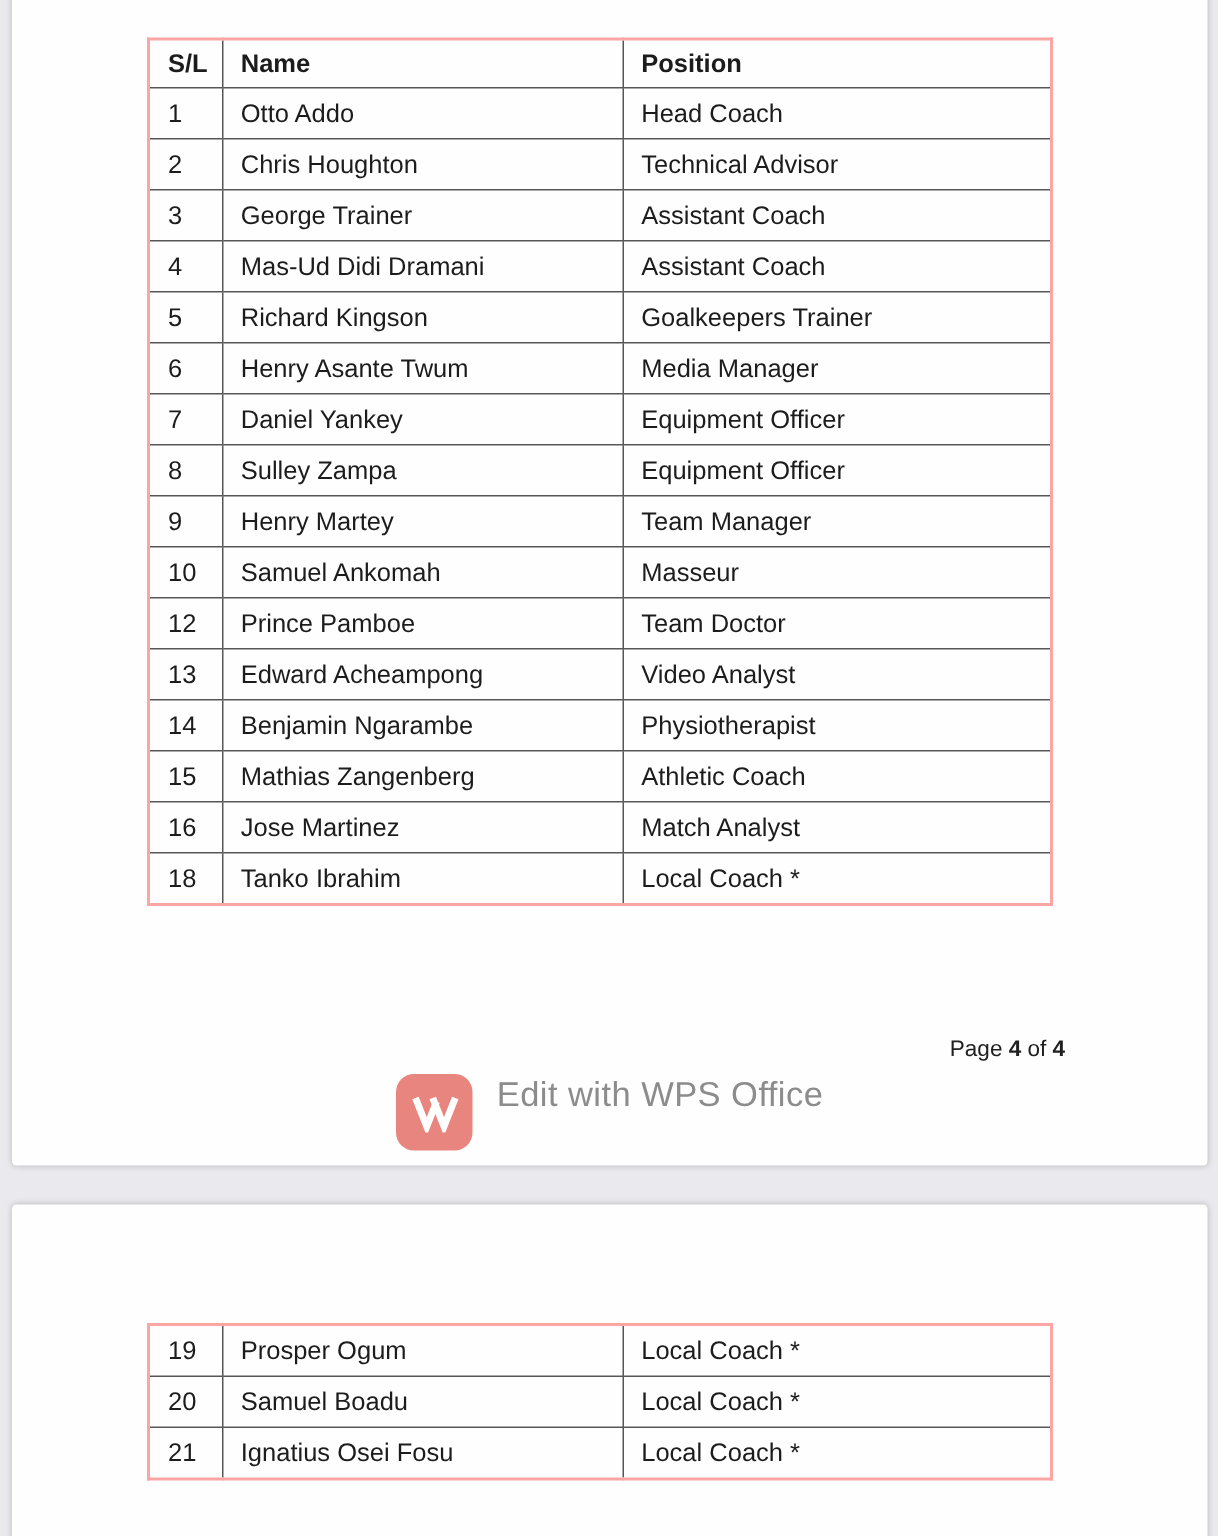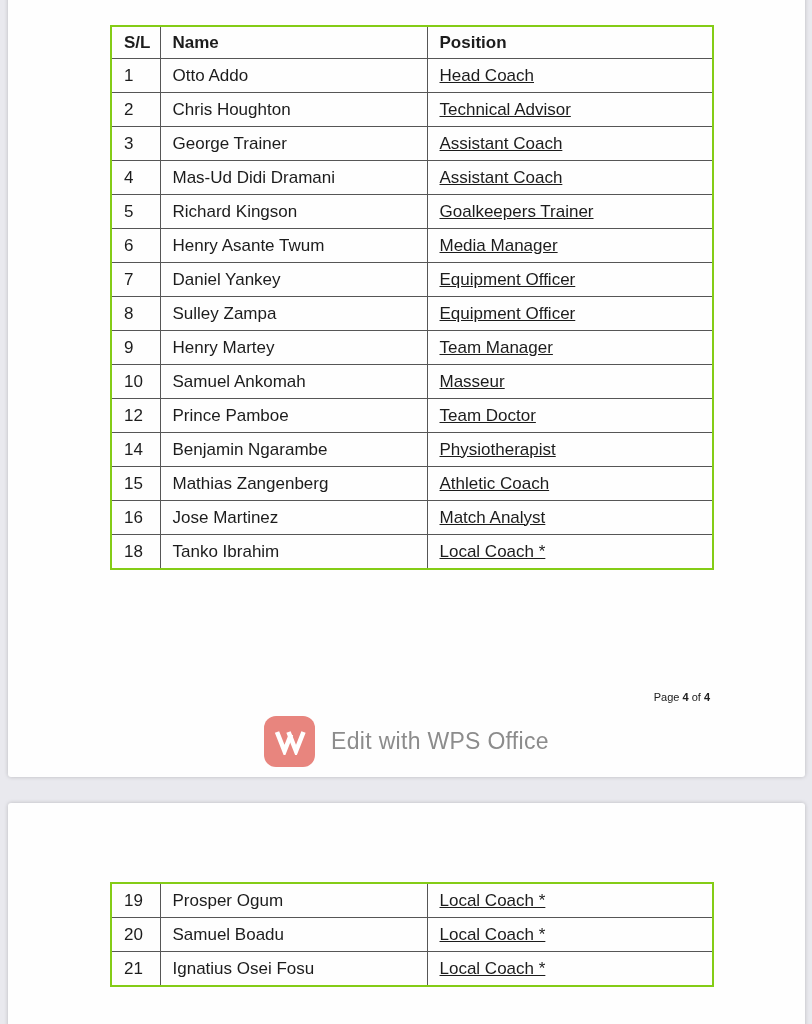--- a/index.html
+++ b/index.html
@@ -27,25 +27,25 @@
     height: 783px;
     border-radius: 0 0 3px 3px;
   }
   .page-2 {
     top: 803px;
     height: 240px;
     border-radius: 3px 3px 0 0;
   }
   table.staff-table {
     position: absolute;
-    left: 102px;
+    left: 90px;
     border-collapse: collapse;
     table-layout: fixed;
     width: 602px;
-    border: 2px solid #84cc16;
+    border: 2px solid #fca5a5;
     padding-left: 40px;
   }
   .table-1 { top: 31px; }   
   .table-2 { top: 79px; }
   .staff-table th, .staff-table td {
     border: 1px solid #565656;
     padding: 0 4px 0 12px;
     font-size: 17px;
     text-align: left;
     vertical-align: middle;
@@ -55,36 +55,36 @@
   .staff-table th {
     font-weight: bold;
     height: 31px;
   }
   .staff-table td {
     font-weight: normal;
     height: 33px;
   }
   .col-sl { width: 49px; }
   .col-name { width: 267px; }
-  .col-position { width: 286px; text-decoration: underline; }
+  .col-position { width: 286px; }
   .page-num {
     position: absolute;
     top: 697px;  
     right: 95px;
-    font-size: 11px;
+    font-size: 15px;
     color: #202020;
   }
   .page-num b { font-weight: bold; }
   .branding {
     position: absolute;
     top: 722px;  
     left: 0;
     width: 100%;
     display: flex;
-    align-items: center;
+    align-items: flex-start;
     justify-content: center;
     gap: 16px;
   }
   .wps-logo {
     width: 51px;
     height: 51px;
     border-radius: 12px;
     display: flex;
     align-items: center;
     justify-content: center;
@@ -164,20 +164,25 @@
           <td class="col-sl">10</td>
           <td class="col-name">Samuel Ankomah</td>
           <td class="col-position">Masseur</td>
         </tr>
         <tr>
           <td class="col-sl">12</td>
           <td class="col-name">Prince Pamboe</td>
           <td class="col-position">Team Doctor</td>
         </tr>
         <tr>
+          <td class="col-sl">13</td>
+          <td class="col-name">Edward Acheampong</td>
+          <td class="col-position">Video Analyst</td>
+        </tr>
+        <tr>
           <td class="col-sl">14</td>
           <td class="col-name">Benjamin Ngarambe</td>
           <td class="col-position">Physiotherapist</td>
         </tr>
         <tr>
           <td class="col-sl">15</td>
           <td class="col-name">Mathias Zangenberg</td>
           <td class="col-position">Athletic Coach</td>
         </tr>
         <tr>

